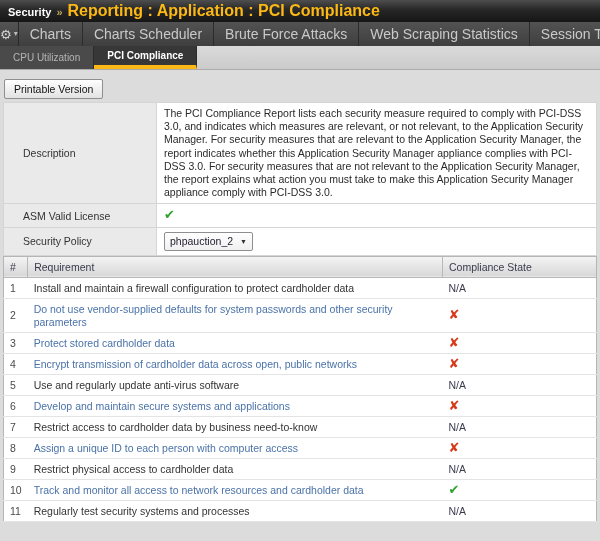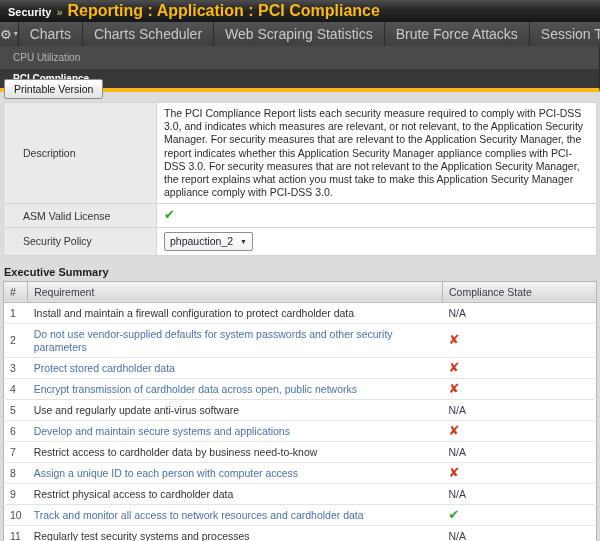--- a/index.html
+++ b/index.html
@@ -24,21 +24,21 @@
   .tabbar1{height:24px;display:flex;background:#f4f4f4;align-items:stretch;}
   .gear-btn{width:31px;display:flex;align-items:center;justify-content:center;gap:2px;
     background:linear-gradient(180deg,#545454,#3e3e3e);border-right:1px solid #292929;cursor:pointer;}
   .gear{color:#d6d6d6;font-size:13px;line-height:1;}
   .caret{color:#b9b9b9;font-size:8px;line-height:1;}
   .tab1{padding:0 11px;line-height:24px;font-size:14px;color:#c9c9c9;
     background:linear-gradient(180deg,#525252,#3f3f3f);border-right:1px solid #2c2c2c;cursor:pointer;white-space:nowrap;}
 
   
   .tabbar2{height:24px;display:flex;background:linear-gradient(180deg,#dadada,#cbcbcb);
-    border-bottom:1px solid #ababab;align-items:stretch;flex-direction:column;}
+    border-bottom:1px solid #ababab;align-items:stretch;}
   .tab2{padding:0 13px;line-height:23px;font-size:10px;color:#b5b5b5;background:#4a4a4a;
     border-right:1px solid #2c2c2c;cursor:pointer;white-space:nowrap;}
   .tab2.active{background:#373737;color:#fff;font-weight:bold;
     border-bottom:4px solid var(--accent-yellow);line-height:19px;}
 
   
   .content{padding:5px 3px 0 3px;}
   .sec-head{display:flex;justify-content:space-between;align-items:center;margin:3px 1px 3px 1px;height:21px;}
   .sec-title{font-weight:bold;font-size:11px;color:#1d1d1d;}
   .btn{font-family:inherit;font-size:10.5px;color:#111;padding:3px 9px;
@@ -82,22 +82,22 @@
     <span class="bc-section">Security</span><span class="bc-sep">»</span><span class="bc-path">Reporting : Application : PCI Compliance</span>
   </div>
 
   <div class="tabbar1">
     <div class="gear-btn">
       <span class="gear">⚙</span>
       <span class="caret">▾</span>
     </div>
     <div class="tab1">Charts</div>
     <div class="tab1">Charts Scheduler</div>
+    <div class="tab1">Brute Force Attacks</div>
     <div class="tab1">Web Scraping Statistics</div>
-    <div class="tab1">Brute Force Attacks</div>
     <div class="tab1">Session Tracking Status</div>
   </div>
 
   <div class="tabbar2">
     <div class="tab2">CPU Utilization</div>
     <div class="tab2 active">PCI Compliance</div>
   </div>
 
   <div class="content">
 
@@ -120,21 +120,20 @@
           <td class="val">
             <div class="select">
               <span>phpauction_2</span>
               <span class="sel-arrow">▼</span>
             </div>
           </td>
         </tr>
       </tbody>
     </table>
 
-    <span class="sec-title es-title">Executive Summary</span>
 
     <table class="exec-table">
       <thead>
         <tr>
           <th class="col-num">#</th>
           <th class="col-req">Requirement</th>
           <th class="col-state">Compliance State</th>
         </tr>
       </thead>
       <tbody>

